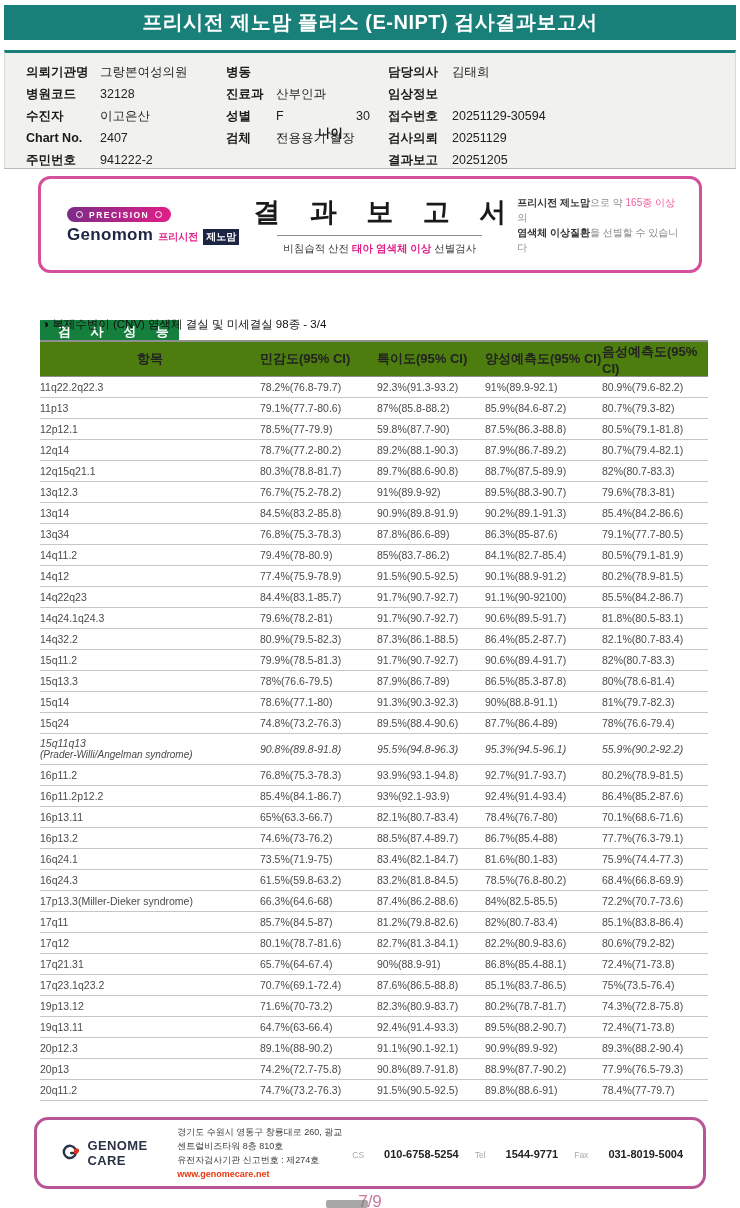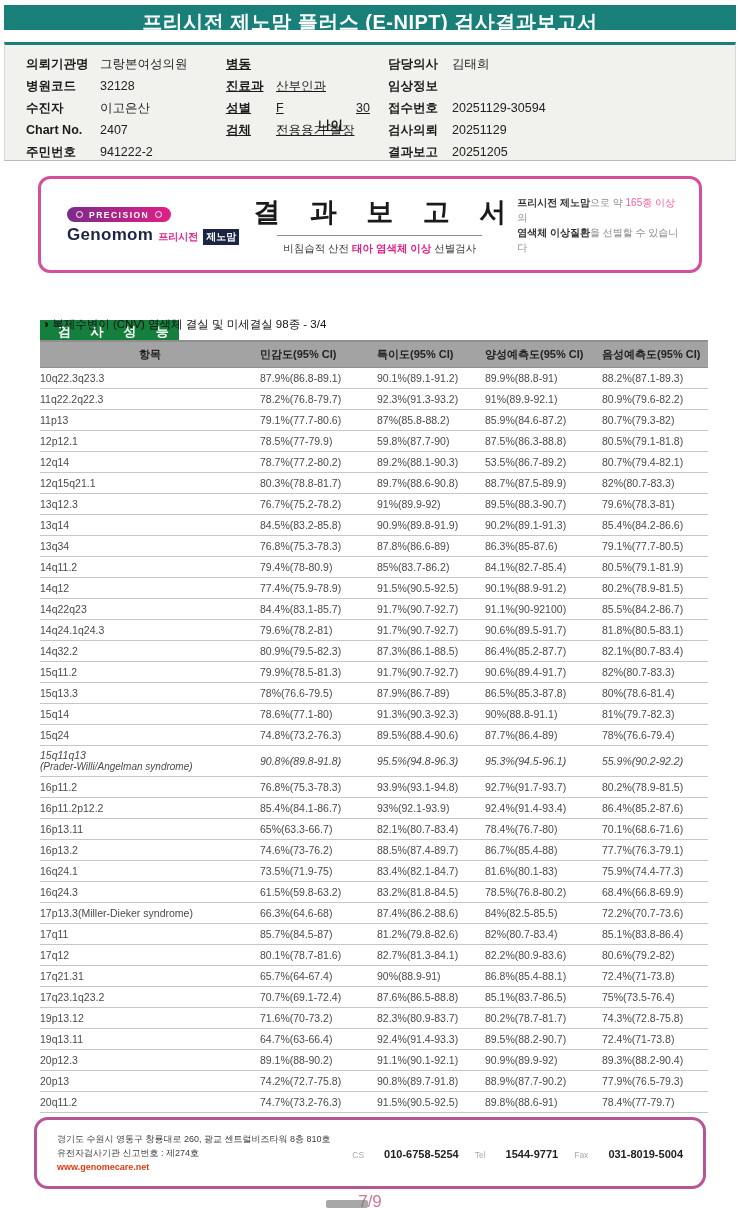--- a/index.html
+++ b/index.html
@@ -6,40 +6,40 @@
   html,body { width: 740px; height: 1208px; }
   body {
     position: relative;
     font-family: "Liberation Sans", "DejaVu Sans", sans-serif;
     background: #ffffff;
     overflow: hidden;
   }
 
   
   .title-bar {
-    position: absolute; top: 5px; left: 4px; right: 4px; height: 25px;
+    position: absolute; top: 5px; left: 4px; right: 4px; height: 35px;
     background: #187f79;
     color: #fff; font-size: 20px; font-weight: bold;
     text-align: center; line-height: 35px; letter-spacing: 0.5px;
   }
 
   
   .info-panel {
-    position: absolute; top: 42px; left: 4px; right: 4px; height: 119px;
+    position: absolute; top: 50px; left: 4px; right: 4px; height: 119px;
     background: #f1f1ee;
     border-top: 3px solid #187f79;
     border-bottom: 1px solid #b9b9b4;
     border-left: 1px solid #d8d8d4;
     border-right: 1px solid #d8d8d4;
     display: flex;
     padding-top: 8px;
   }
   .info-col { font-size: 12.5px; color: #1a1a1a; }
   .info-col-1 { width: 221px; padding-left: 21px; }
-  .info-col-2 { width: 162px; text-decoration: underline; }
+  .info-col-2 { width: 162px; }
   .info-col-3 { flex: 1; }
   .info-row { height: 22px; display: flex; align-items: center; white-space: nowrap; }
   .info-label { font-weight: bold; }
   .info-col-1 .info-label { width: 74px; }
   .info-col-2 .info-label { width: 50px; }
   .info-col-3 .info-label { width: 64px; }
   .info-value { color: #222; }
   .iv-short { width: 42px; }
   .info-label2 { font-weight: bold; width: 38px; margin-top: 34px; }
 
@@ -91,23 +91,23 @@
   .caption-icon { font-size: 12px; margin-right: 3px; }
 
   
   .perf-table { position: absolute; top: 340px; left: 40px; width: 668px; }
   .thead, .trow {
     display: grid;
     grid-template-columns: 220px 117px 108px 117px 106px;
     align-items: center;
   }
   .thead {
-    height: 28px; background: #a3a3a3;
+    height: 37px; background: #4d7c0f;
     border-top: 2px solid #8f8f8f; border-bottom: 1px solid #8f8f8f;
-    font-size: 11px; font-weight: bold; color: #222;
+    font-size: 13px; font-weight: bold; color: #222;
   }
   .thead .hcell:first-child { text-align: center; }
   .trow { min-height: 21px; border-bottom: 1px solid #c6c6c6; font-size: 10.5px; color: #4a4a4a; }
   .trow.tall { padding: 3px 0; font-style: italic; }
   .tcell { white-space: nowrap; }
   .tcell .sub { font-size: 10px; line-height: 12px; }
 
   
   .footer-box {
     position: absolute; top: 1117px; left: 34px; width: 672px; height: 72px;
@@ -230,27 +230,20 @@
 <div class="perf-table">
   <div class="thead">
       <div class="hcell">항목</div>
       <div class="hcell">민감도(95% CI)</div>
       <div class="hcell">특이도(95% CI)</div>
       <div class="hcell">양성예측도(95% CI)</div>
       <div class="hcell">음성예측도(95% CI)</div>
     </div>
   <div id="table-body">
       <div class="trow">
-        <div class="tcell">10q22.3q23.3</div>
-        <div class="tcell">87.9%(86.8-89.1)</div>
-        <div class="tcell">90.1%(89.1-91.2)</div>
-        <div class="tcell">89.9%(88.8-91)</div>
-        <div class="tcell">88.2%(87.1-89.3)</div>
-      </div>
-      <div class="trow">
         <div class="tcell">11q22.2q22.3</div>
         <div class="tcell">78.2%(76.8-79.7)</div>
         <div class="tcell">92.3%(91.3-93.2)</div>
         <div class="tcell">91%(89.9-92.1)</div>
         <div class="tcell">80.9%(79.6-82.2)</div>
       </div>
       <div class="trow">
         <div class="tcell">11p13</div>
         <div class="tcell">79.1%(77.7-80.6)</div>
         <div class="tcell">87%(85.8-88.2)</div>
@@ -261,21 +254,21 @@
         <div class="tcell">12p12.1</div>
         <div class="tcell">78.5%(77-79.9)</div>
         <div class="tcell">59.8%(87.7-90)</div>
         <div class="tcell">87.5%(86.3-88.8)</div>
         <div class="tcell">80.5%(79.1-81.8)</div>
       </div>
       <div class="trow">
         <div class="tcell">12q14</div>
         <div class="tcell">78.7%(77.2-80.2)</div>
         <div class="tcell">89.2%(88.1-90.3)</div>
-        <div class="tcell">53.5%(86.7-89.2)</div>
+        <div class="tcell">87.9%(86.7-89.2)</div>
         <div class="tcell">80.7%(79.4-82.1)</div>
       </div>
       <div class="trow">
         <div class="tcell">12q15q21.1</div>
         <div class="tcell">80.3%(78.8-81.7)</div>
         <div class="tcell">89.7%(88.6-90.8)</div>
         <div class="tcell">88.7%(87.5-89.9)</div>
         <div class="tcell">82%(80.7-83.3)</div>
       </div>
       <div class="trow">
@@ -481,20 +474,27 @@
         <div class="tcell">20q11.2</div>
         <div class="tcell">74.7%(73.2-76.3)</div>
         <div class="tcell">91.5%(90.5-92.5)</div>
         <div class="tcell">89.8%(88.6-91)</div>
         <div class="tcell">78.4%(77-79.7)</div>
       </div>
     </div>
 </div>
 
 <div class="footer-box">
+  <div class="footer-logo">
+    <svg width="30" height="26" viewBox="0 0 30 26">
+      <path d="M 21 7 A 9 9 0 1 0 22 13 L 15 13" fill="none" stroke="#2a3345" stroke-width="3.6" stroke-linecap="round"></path>
+      <path d="M 19 8 C 25 4, 29 8, 25 13 C 23 15.5, 20 15, 19 13 Z" fill="#d6331f"></path>
+    </svg>
+    <span class="footer-company">GENOME CARE</span>
+  </div>
   <div class="footer-addr">
     <div>경기도 수원시 영통구 창룡대로 260, 광교 센트럴비즈타워 8층 810호</div>
     <div>유전자검사기관 신고번호 : 제274호</div>
     <div class="footer-site">www.genomecare.net</div>
   </div>
   <div class="footer-contacts">
     <span class="contact-item"><span class="contact-label">CS</span><span class="contact-value">010-6758-5254</span></span>
     <span class="contact-item"><span class="contact-label">Tel</span><span class="contact-value">1544-9771</span></span>
     <span class="contact-item"><span class="contact-label">Fax</span><span class="contact-value">031-8019-5004</span></span>
   </div>

